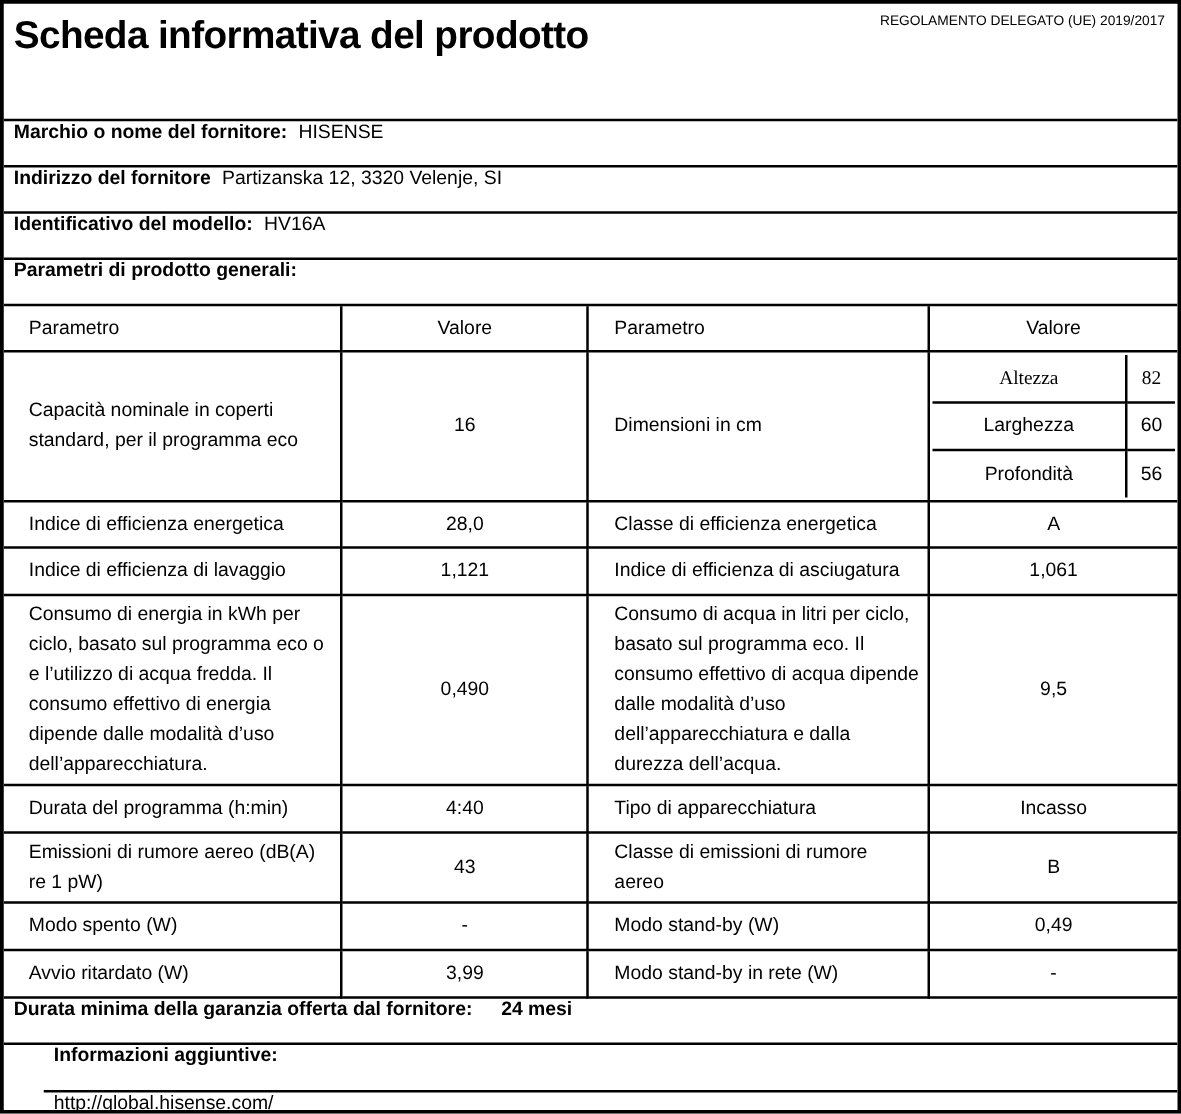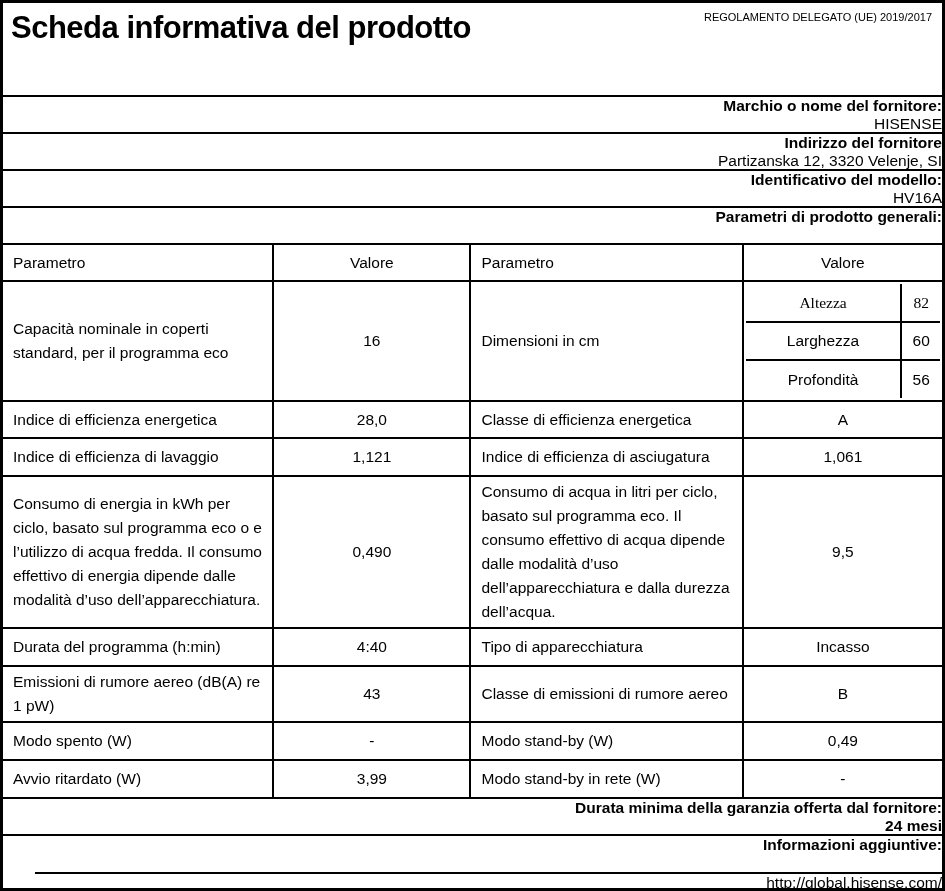--- a/index.html
+++ b/index.html
@@ -33,45 +33,44 @@
   }
   .doc-subtitle {
     font-size: 11px;
     font-weight: normal;
     padding-bottom: 4px;
   }
   
   .info-row {
     border-bottom: 2px solid #000;
     display: flex;
-    align-items: flex-end;
+    align-items: flex-start;
     padding-left: 8px;
     font-size: 15.5px;
-    flex-direction: column;
   }
   .h37 { height: 37px; }
   .h38 { height: 38px; margin-left: 32px; }
   .info-row .lbl { font-weight: bold; }
   .info-row .val { margin-left: 9px; font-weight: normal; }
-  .info-row .val-bold { margin-left: 12px; font-weight: bold; }
+  .info-row .val-bold { margin-left: 23px; font-weight: bold; }
   
   table.params {
     width: 100%;
     border-collapse: collapse;
     table-layout: fixed;
     font-size: 15.5px;
   }
   table.params td, table.params th {
     border: 2px solid #000;
     vertical-align: middle;
     font-weight: normal;
   }
   table.params td.pcell, table.params th.pcell {
     text-align: left;
-    padding: 3px 6px 3px 10px;
+    padding: 3px 6px 3px 20px;
     line-height: 24px;
   }
   table.params td.vcell, table.params th.vcell {
     text-align: center;
     padding: 2px;
   }
   table.params tr.rh-36 { height: 36px; }
   table.params tr.rh-37 { height: 37px; }
   table.params tr.rh-38 { height: 38px; }
   table.params tr.rh-49 { height: 49px; }

